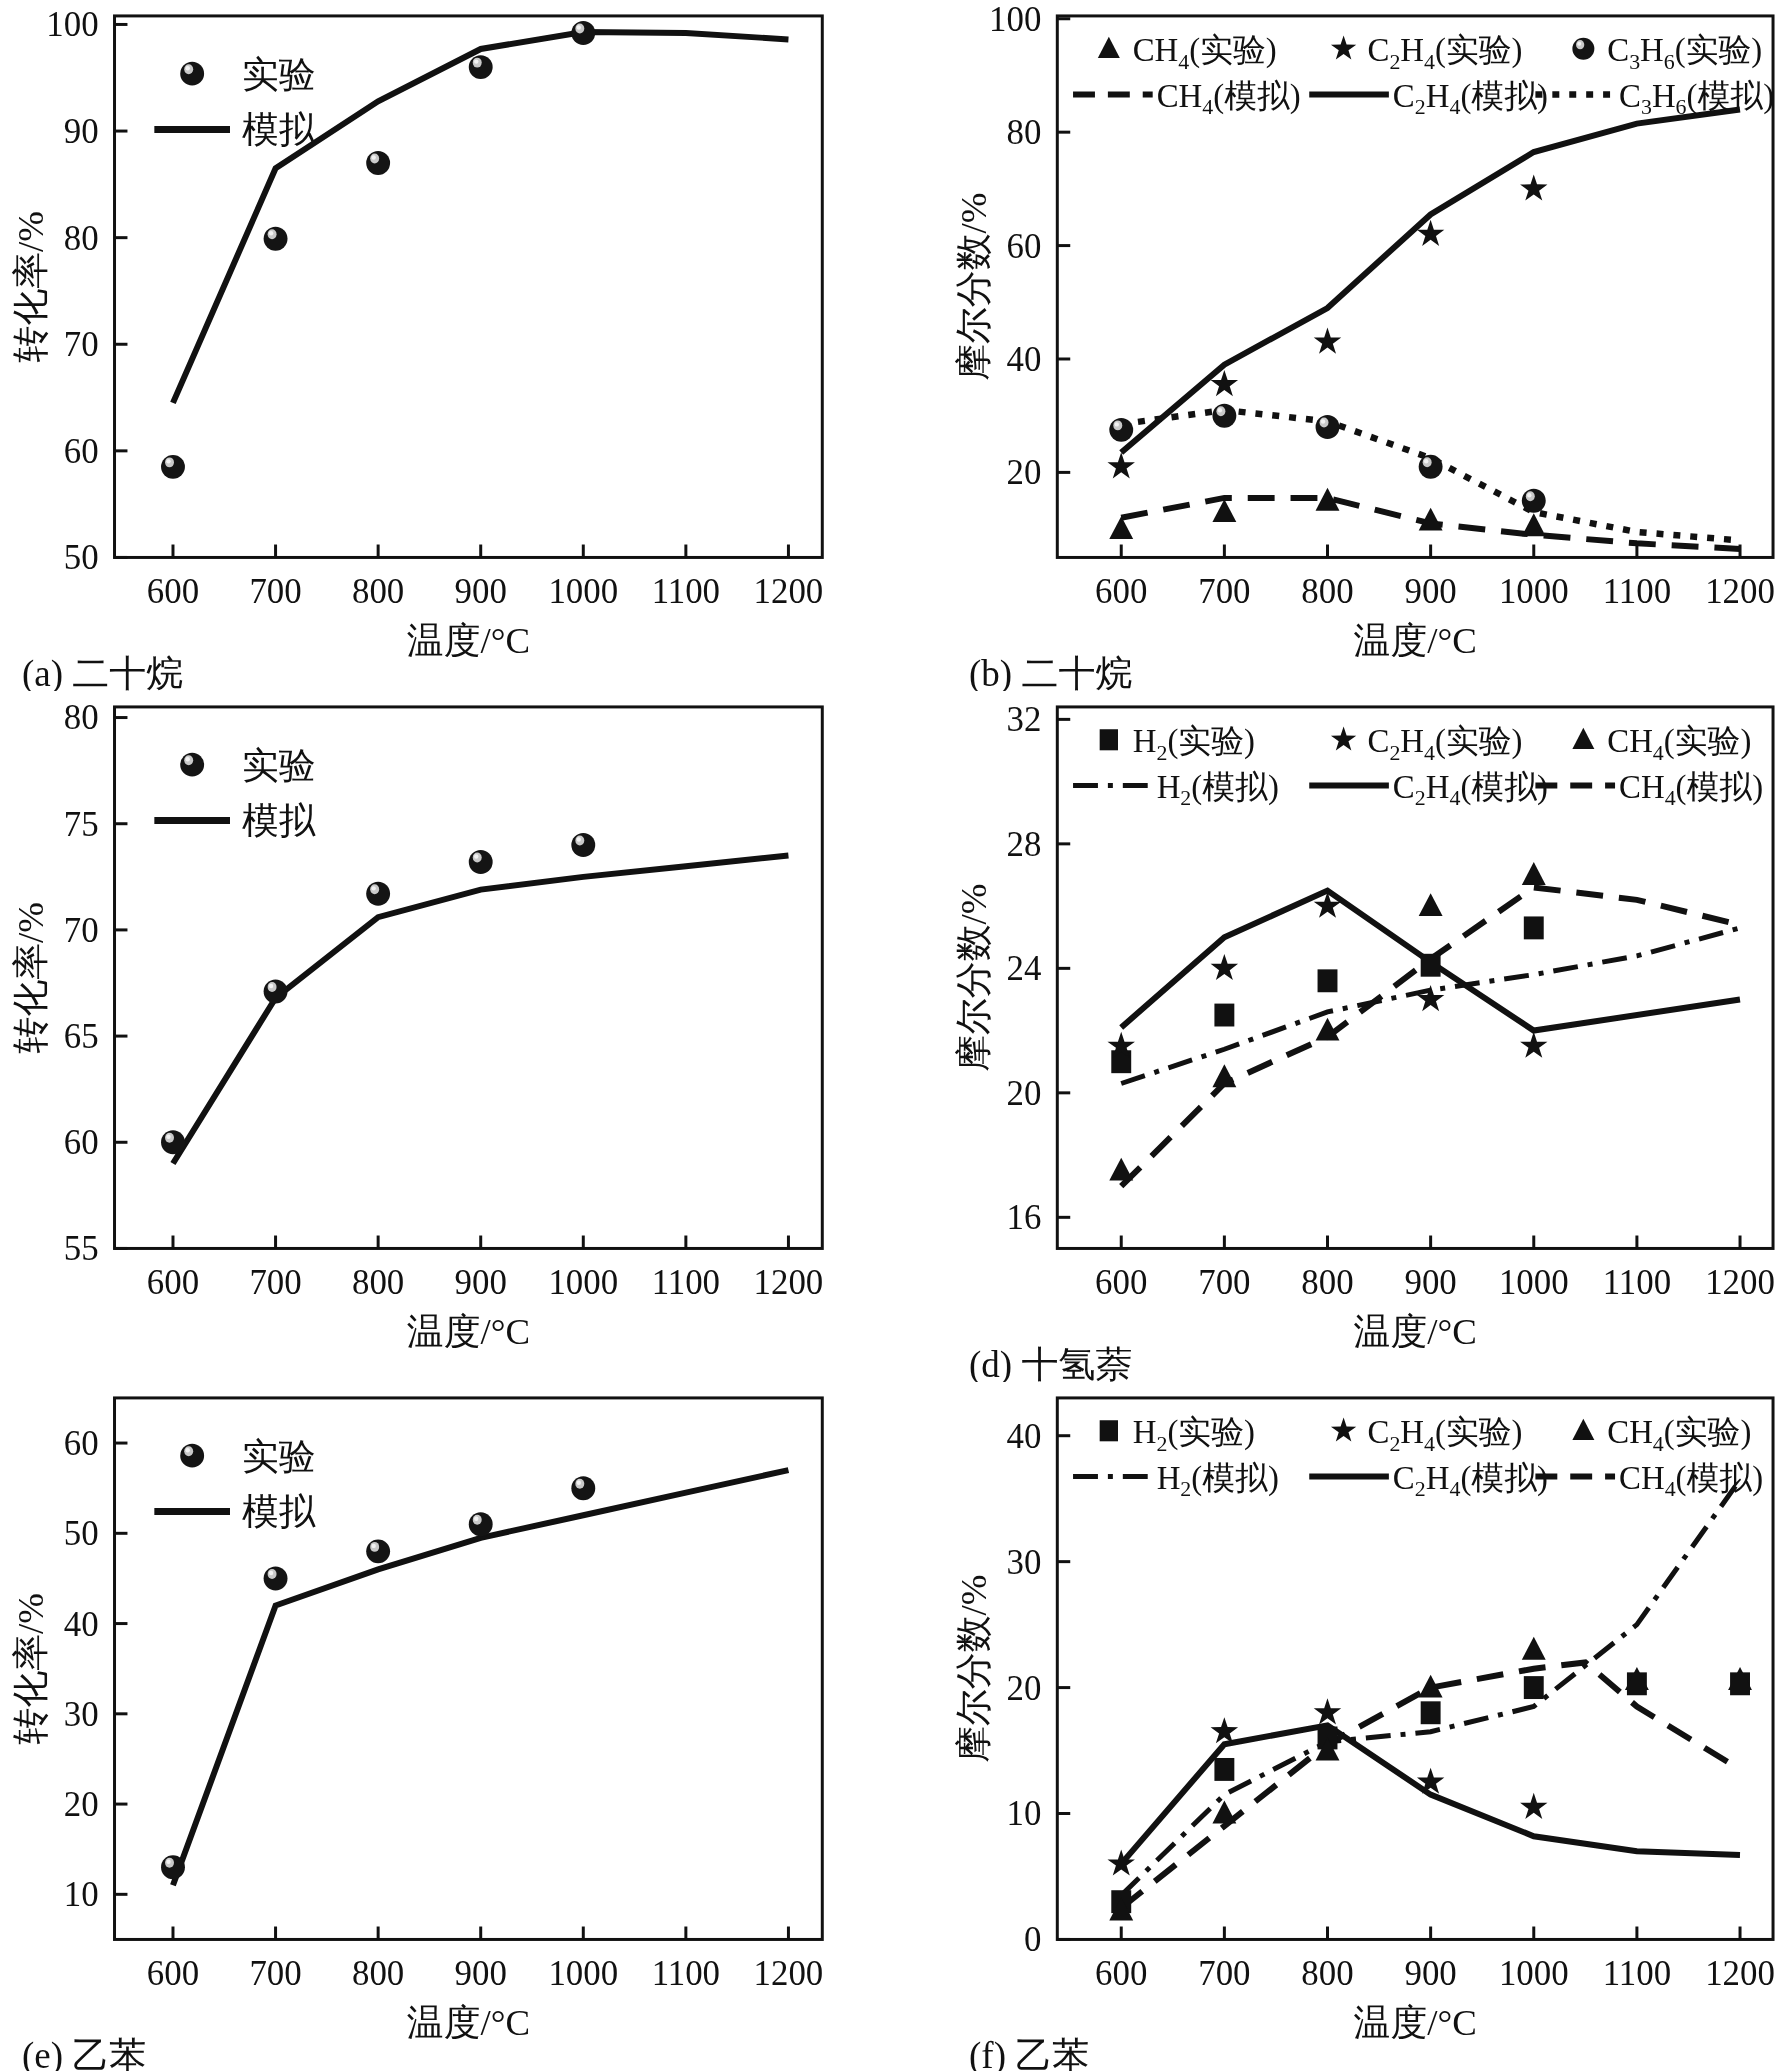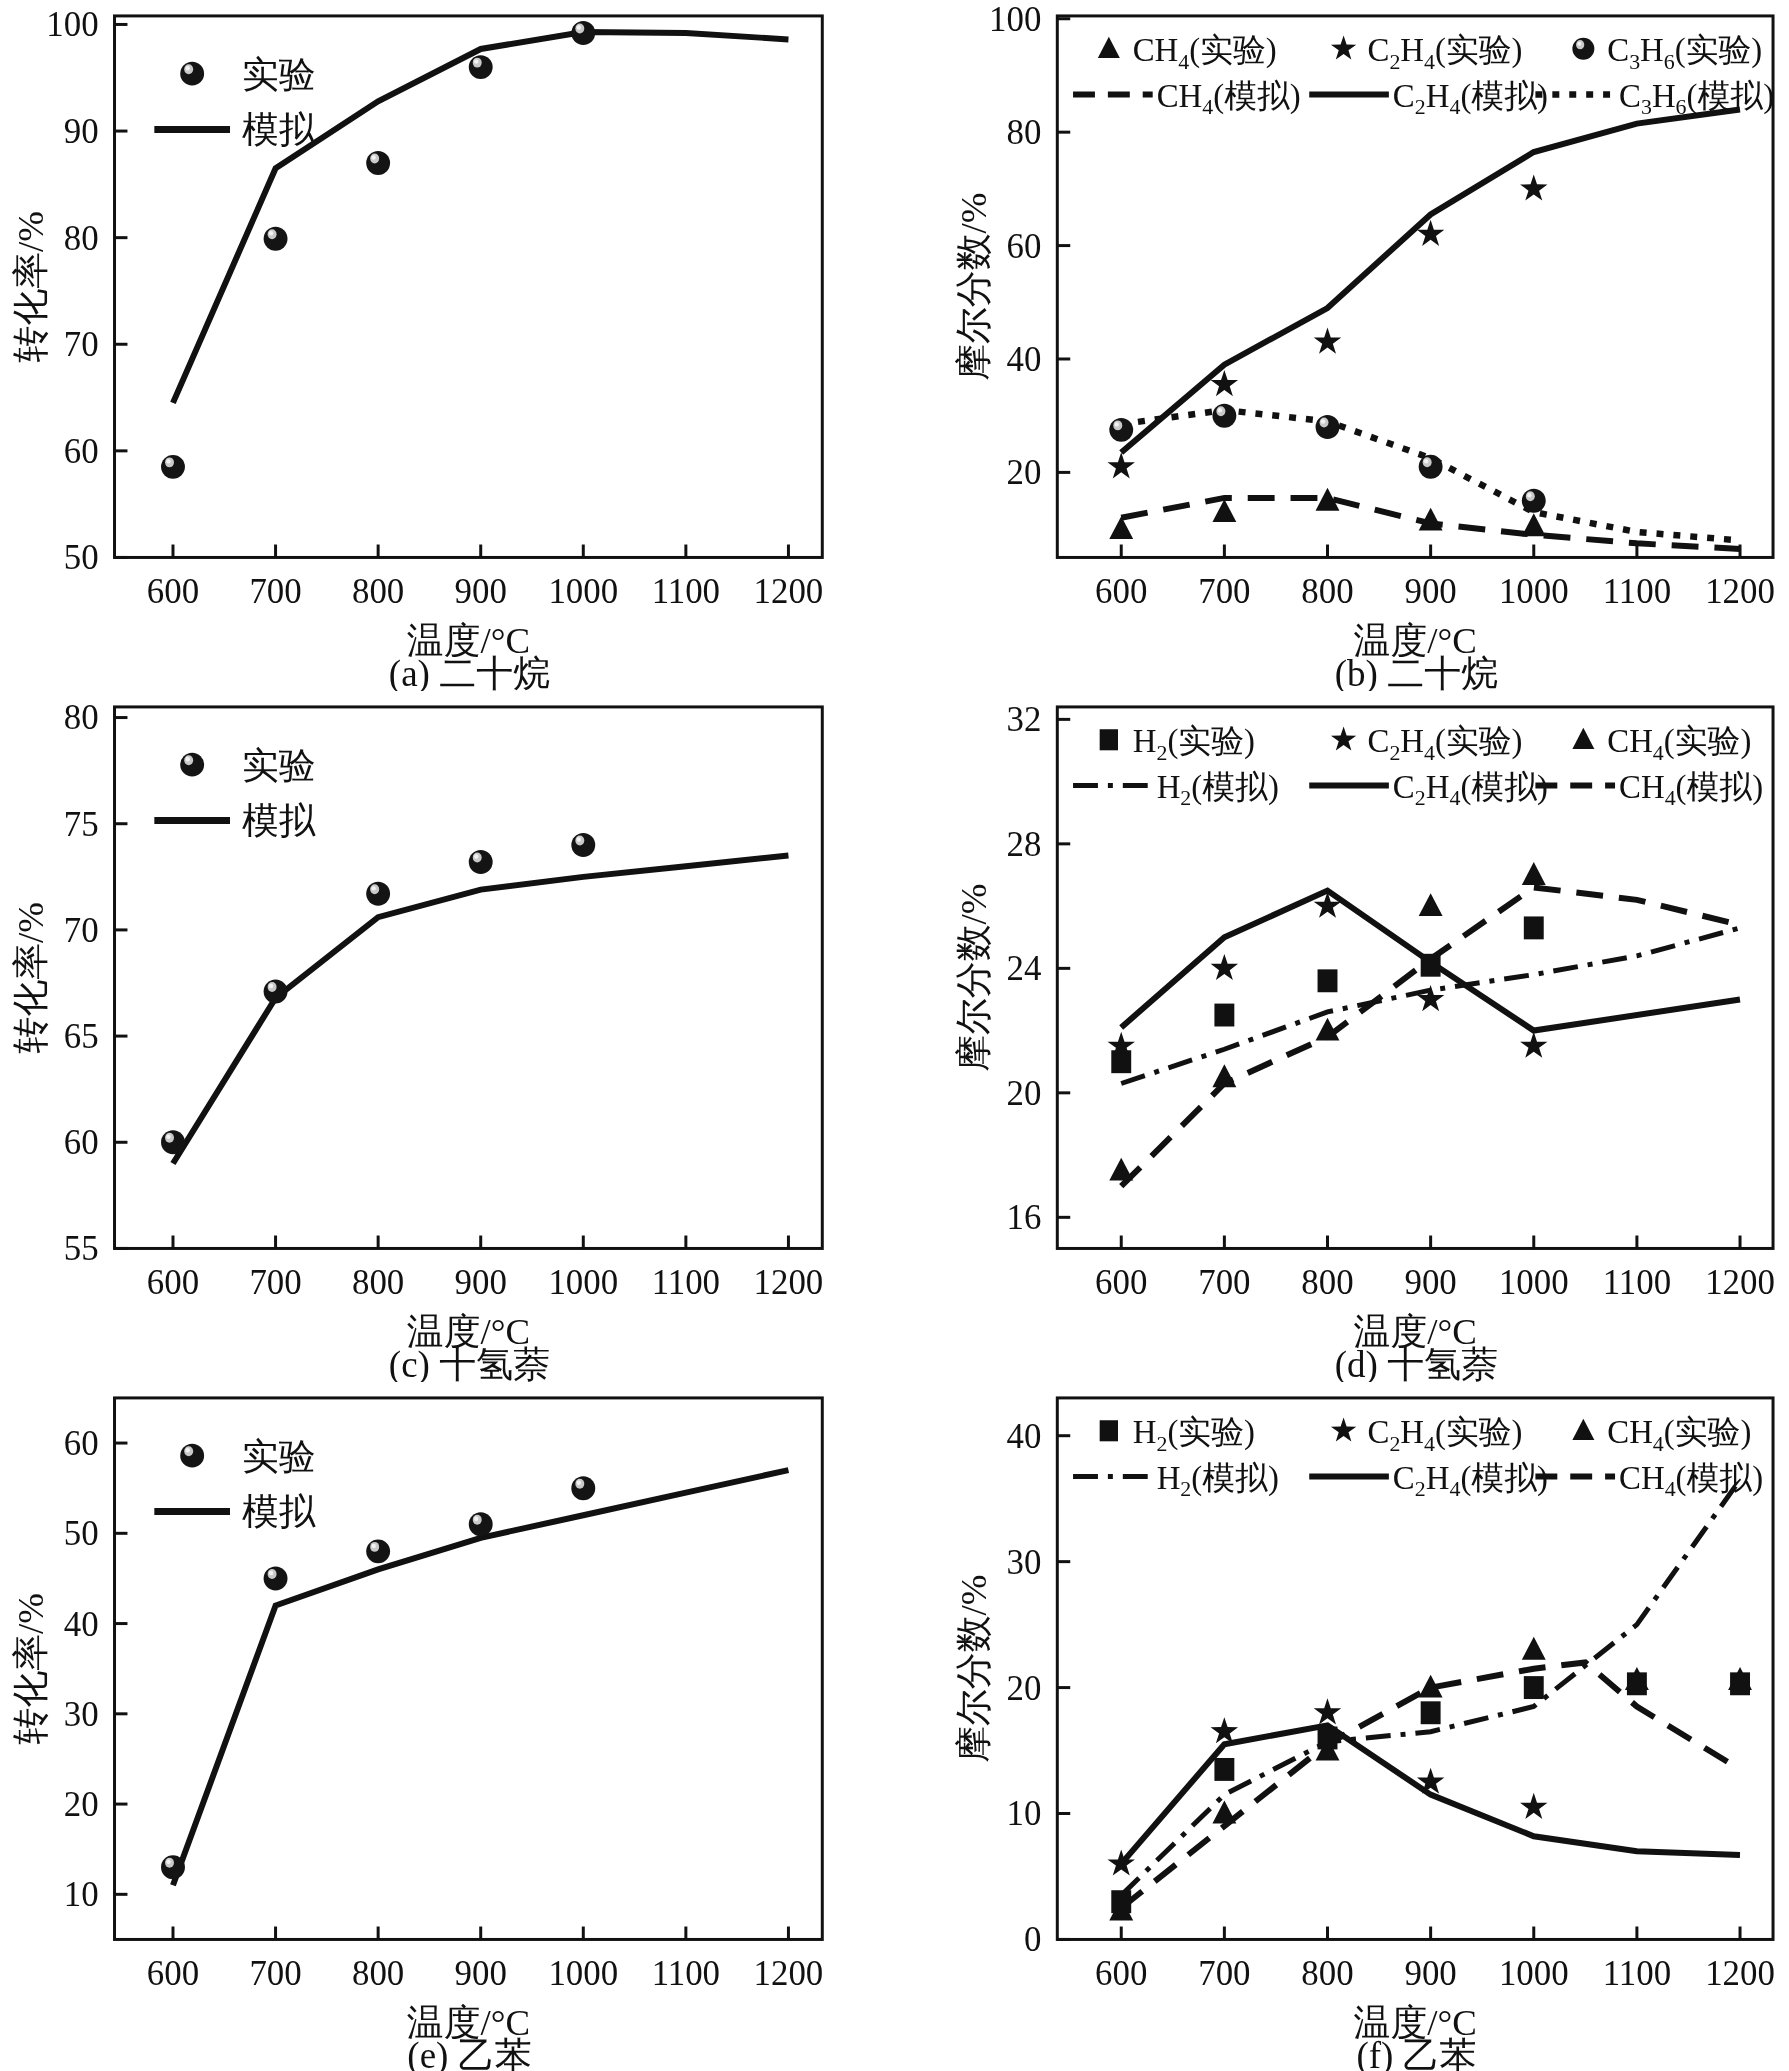--- a/index.html
+++ b/index.html
@@ -2,21 +2,21 @@
 <html><head>
 <meta charset="utf-8">
 <style>
   html,body{margin:0;padding:0;background:#ffffff;}
   #figure-root{width:1789px;height:2072px;background:#ffffff;display:grid;
     grid-template-columns:895px 895px;grid-template-rows:691px 691px 691px;}
   .cell{position:relative;width:895px;height:691px;overflow:hidden;}
   svg.chart{display:block;}
   svg.chart text{font-family:"Liberation Serif","DejaVu Serif",serif;fill:#111;}
   figcaption.cap{font-family:"Liberation Serif","DejaVu Serif",serif;color:#111;
-    font-size:37px;text-align:center;position:relative;margin-top:-8px;}
+    font-size:37px;position:relative;margin-top:-8px;}
   .capL{left:22px;}
   .capR{left:74px;}
 </style>
 </head>
 <body>
 
 <div id="figure-root">
   <figure class="cell" style="margin:0">
     <svg class="chart" width="895" height="657" viewBox="0 0 899 660">
         <rect x="115" y="16" width="711" height="544" fill="none" stroke="#111111" stroke-width="3"></rect>
@@ -254,21 +254,20 @@
         </g>
         <g>
           <circle cx="193" cy="74" r="12" fill="#141414"></circle>
           <ellipse cx="189.5" cy="69.5" rx="4.5" ry="5" fill="#c9c9c9"></ellipse>
           <circle cx="188.5" cy="68.5" r="2.2" fill="#f2f2f2"></circle>
         </g>
         <text x="243" y="87" font-size="37" text-anchor="start"><tspan>实验</tspan></text>
         <line x1="155" y1="130" x2="231" y2="130" stroke="#111111" stroke-width="7"></line>
         <text x="243" y="143" font-size="37" text-anchor="start"><tspan>模拟</tspan></text>
       </svg>
-    <figcaption class="cap capL">(c) 十氢萘</figcaption>
   </figure>
   <figure class="cell" style="margin:0">
     <svg class="chart" width="895" height="657" viewBox="0 0 899 660">
         <rect x="163" y="16" width="719" height="544" fill="none" stroke="#111111" stroke-width="3"></rect>
         <line x1="227.23342939481267" y1="560" x2="227.23342939481267" y2="547" stroke="#111111" stroke-width="3"></line>
         <text x="227.23342939481267" y="606" font-size="35" text-anchor="middle"><tspan>600</tspan></text>
         <line x1="330.83573487031697" y1="560" x2="330.83573487031697" y2="547" stroke="#111111" stroke-width="3"></line>
         <text x="330.83573487031697" y="606" font-size="35" text-anchor="middle"><tspan>700</tspan></text>
         <line x1="434.4380403458213" y1="560" x2="434.4380403458213" y2="547" stroke="#111111" stroke-width="3"></line>
         <text x="434.4380403458213" y="606" font-size="35" text-anchor="middle"><tspan>800</tspan></text>

